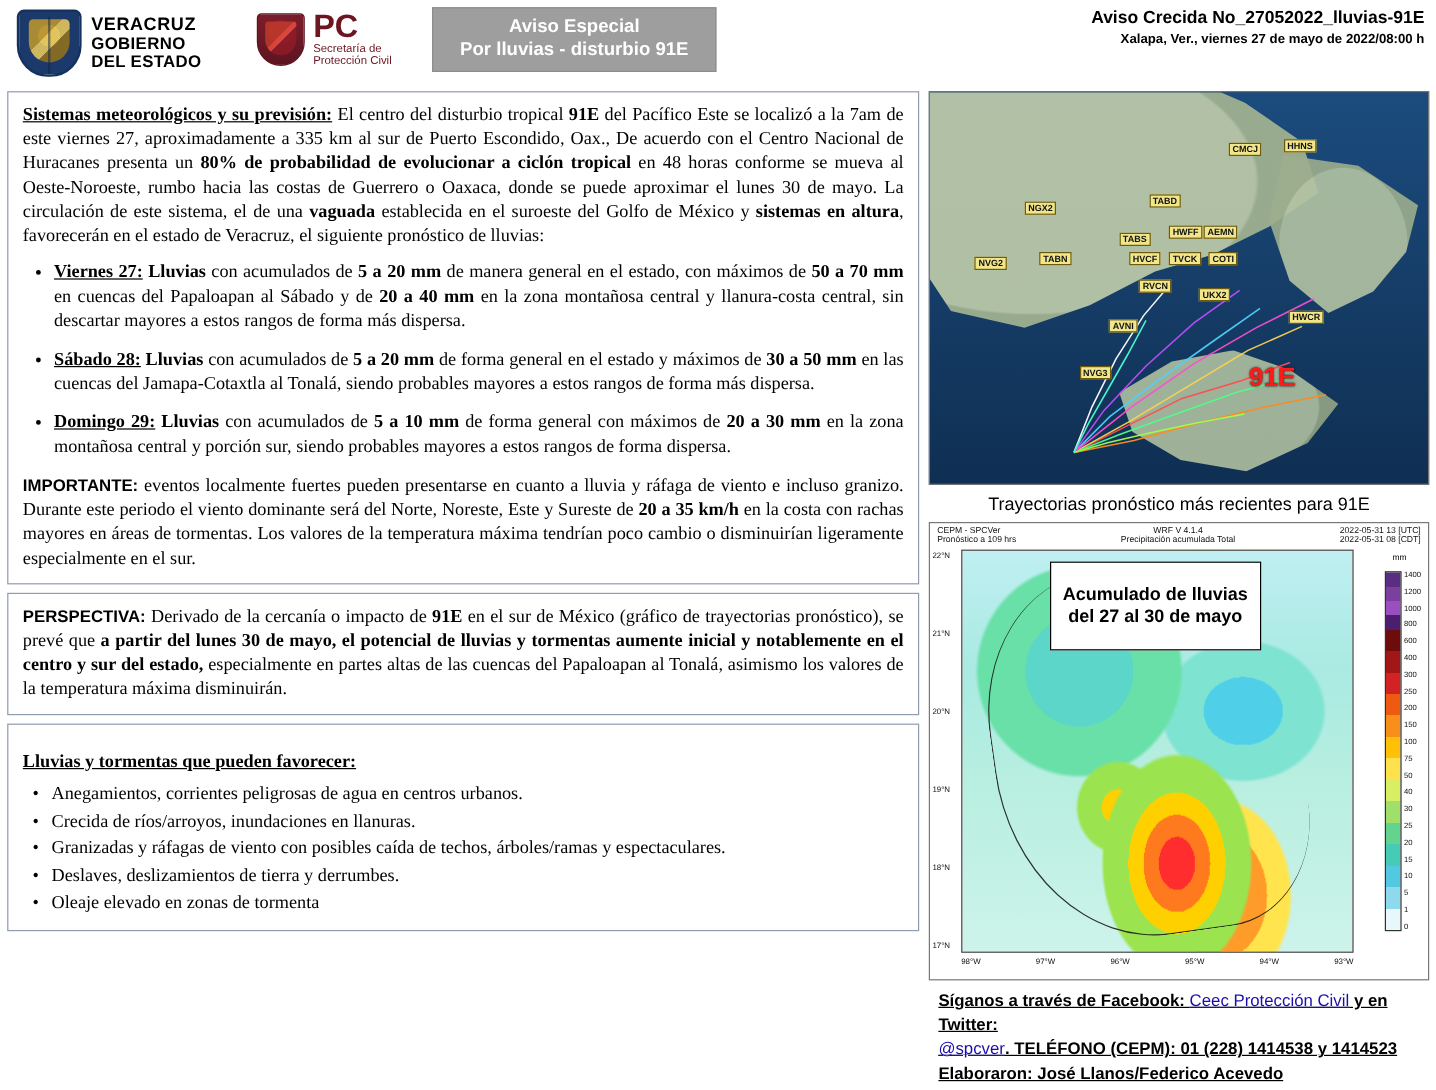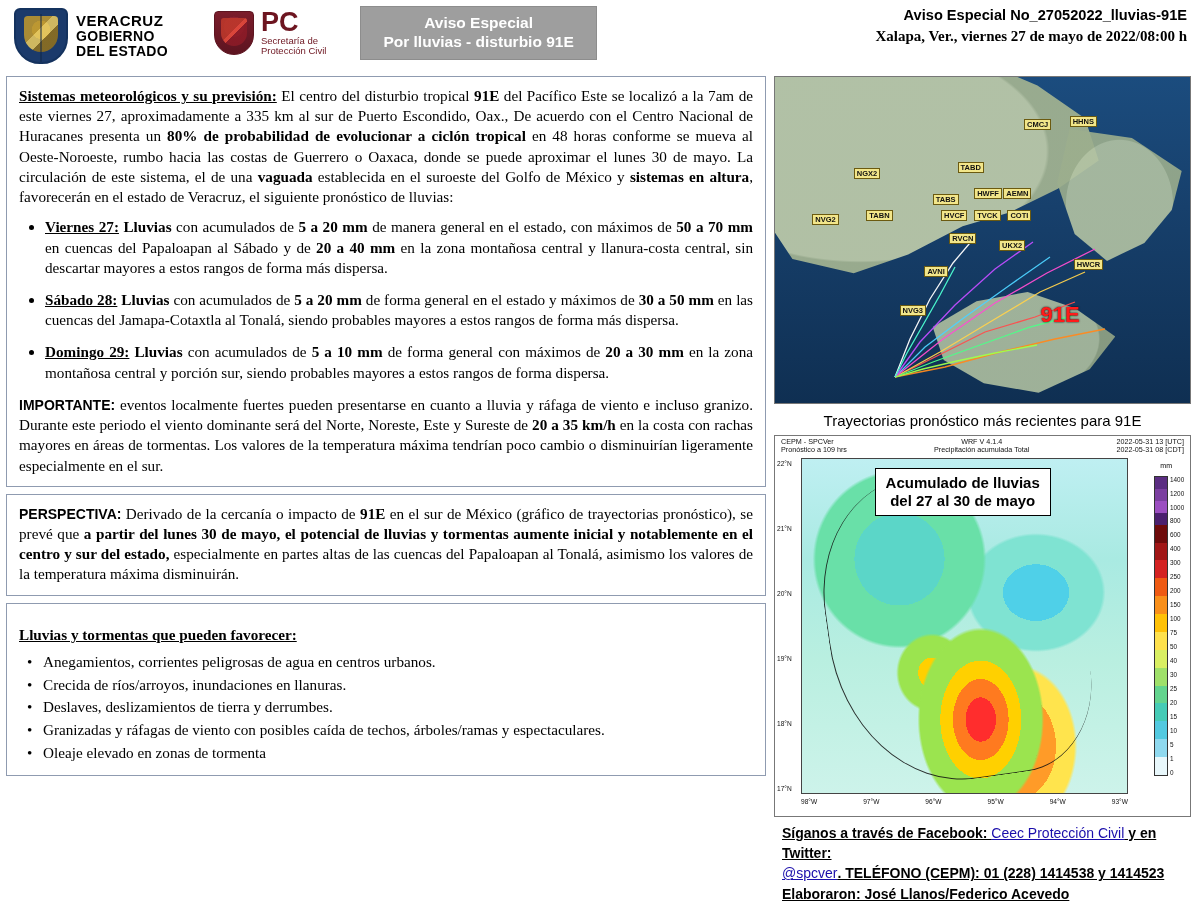--- a/index.html
+++ b/index.html
@@ -85,21 +85,21 @@
 
   .header-right {
     margin-left:auto; text-align:right;
     font-family:"Liberation Sans",sans-serif;
     font-weight:bold; font-size:15px;
     line-height:1.35;
     padding-right:4px; padding-top:2px;
   }
   .header-right .l1 { font-size:14.6px; }
   .header-right .l2 { font-size:14.6px; }
-  .header-right .l3 { font-size:15px;font-family:Liberation Serif, serif; }
+  .header-right .l3 { font-size:11px; }
 
   
   .content {
     display:flex;
     padding: 0 6px 4px 6px;
     gap: 8px;
     height: calc(908px - 76px);
   }
   .col-left { width: 760px; display:flex; flex-direction:column; gap:7px; }
   .col-right { flex:1; display:flex; flex-direction:column; }
@@ -232,21 +232,21 @@
     transform: rotate(-8deg);
     opacity:.85;
   }
   .precip-title {
     position:absolute; left:24%; top:32px;
     background:#ffffff;
     border:1px solid #000;
     font-family:"Liberation Sans",sans-serif;
     font-weight:bold; font-size:15px;
     text-align:center; line-height:1.2;
-    padding:5px 10px;
+    padding:18px 10px;
   }
   .cbar {
     position:absolute; right:22px; top:40px; width:14px; bottom:40px;
     border:1px solid #333;
     background: linear-gradient(180deg,
       #5b2d82 0 4%, #7b3fa0 4% 8%, #9b4ec0 8% 12%, #4b1f6e 12% 16%,
       #6e0b0b 16% 22%, #a11616 22% 28%, #d42222 28% 34%, #ef5a13 34% 40%,
       #f98f1a 40% 46%, #ffc107 46% 52%, #ffe14d 52% 58%, #d9ef63 58% 64%,
       #9fe06a 64% 70%, #63d48e 70% 76%, #45cbb6 76% 82%, #52c9e0 82% 88%,
       #8fd9ef 88% 94%, #e8f7fb 94% 100%);
@@ -304,21 +304,21 @@
       <div class="pc2">Protección Civil</div>
     </div>
   </div>
 
   <div class="aviso-badge">
     <div>Aviso Especial</div>
     <div>Por lluvias - disturbio 91E</div>
   </div>
 
   <div class="header-right">
-    <div class="l2">Aviso Especial No_27052022_lluvias-91E</div>
+    <div class="l2">Aviso Crecida No_27052022_lluvias-91E</div>
     <div class="l3">Xalapa, Ver., viernes 27 de mayo de 2022/08:00 h</div>
   </div>
 </div>
 
 <div class="content">
 
   <div class="col-left">
 
     <div class="panel">
       <p class="txt">
@@ -348,22 +348,22 @@
       </p>
     </div>
 
     <div class="panel">
       <p class="txt" style="margin-top:12px;">
         <b><u>Lluvias y tormentas que pueden favorecer:</u></b>
       </p>
       <ul class="rec-list">
         <li>Anegamientos, corrientes peligrosas de agua en centros urbanos.</li>
         <li>Crecida de ríos/arroyos, inundaciones en llanuras.</li>
+        <li>Granizadas y ráfagas de viento con posibles caída de techos,  árboles/ramas y espectaculares.</li>
         <li>Deslaves, deslizamientos de tierra y derrumbes.</li>
-        <li>Granizadas y ráfagas de viento con posibles caída de techos,  árboles/ramas y espectaculares.</li>
         <li>Oleaje elevado en zonas de tormenta</li>
       </ul>
     </div>
   </div>
 
   <div class="col-right">
 
     <div class="map-box">
       <div class="map-ocean"></div>
       <div class="map-land"></div>

